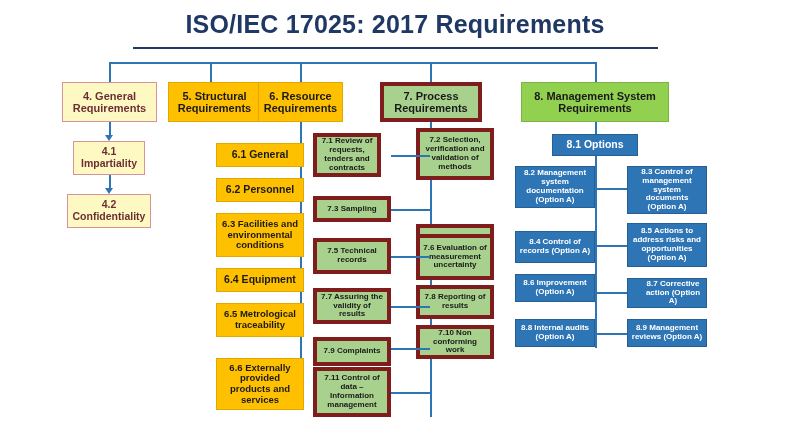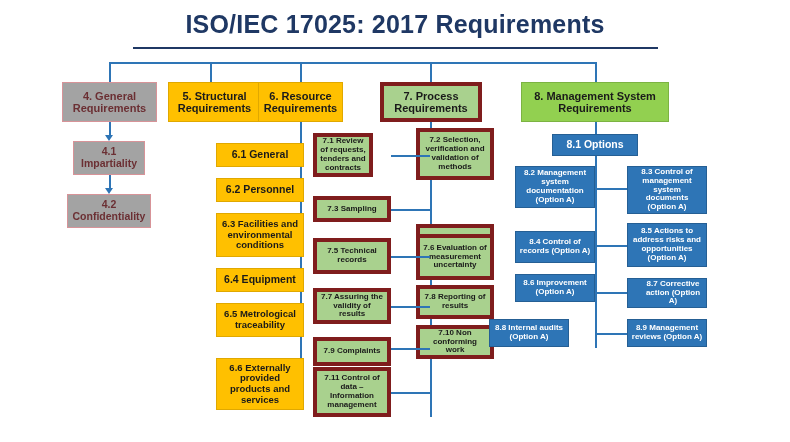--- a/index.html
+++ b/index.html
@@ -50,21 +50,21 @@
     background: #a9d18e;
     border: 4px solid #7f1d1d;
     color: #1a1a1a;
   }
   .green-dark {
     background: #92d050;
     border: 1px solid #7cb342;
     color: #1a1a1a;
   }
   .pink {
-    background: #a3a3a3;
+    background: #fef9c3;
     border: 1px solid #d79398;
     color: #6b2f33;
   }
   .orange {
     background: #ffc000;
     border: 1px solid #e0a800;
     color: #1a1a1a;
   }
   .blue {
     background: #2e75b6;
@@ -121,21 +121,21 @@
   <div class="node orange lvl2" style="left:216px; top:143px; width:88px; height:24px;">6.1 General</div>
   <div class="node orange lvl2" style="left:216px; top:178px; width:88px; height:24px;">6.2 Personnel</div>
   <div class="node orange lvl3" style="left:216px; top:213px; width:88px; height:44px;">6.3 Facilities and environmental conditions</div>
   <div class="node orange lvl2" style="left:216px; top:268px; width:88px; height:24px;">6.4 Equipment</div>
   <div class="node orange lvl3" style="left:216px; top:303px; width:88px; height:34px;">6.5 Metrological traceability</div>
   <div class="node orange lvl3" style="left:216px; top:358px; width:88px; height:52px;">6.6 Externally provided products and services</div>
 
   <div class="node green lvl1" style="left:380px; top:82px; width:102px; height:40px;">7. Process Requirements</div>
   <div class="conn v" style="left:430px; top:122px; height:295px;"></div>
 
-  <div class="node green lvl4" style="left:313px; top:133px; width:60px; height:44px;">7.1 Review of requests, tenders and contracts</div>
+  <div class="node green lvl4" style="left:313px; top:133px; width:68px; height:44px;">7.1 Review of requests, tenders and contracts</div>
   <div class="node green lvl4" style="left:313px; top:196px; width:78px; height:26px;">7.3 Sampling</div>
   <div class="node green lvl4" style="left:313px; top:238px; width:78px; height:36px;">7.5 Technical records</div>
   <div class="node green lvl4" style="left:313px; top:288px; width:78px; height:36px;">7.7 Assuring the validity of results</div>
   <div class="node green lvl4" style="left:313px; top:337px; width:78px; height:29px;">7.9 Complaints</div>
   <div class="node green lvl4" style="left:313px; top:367px; width:78px; height:50px;">7.11 Control of data – Information management</div>
 
   <div class="node green lvl4" style="left:416px; top:128px; width:78px; height:52px;">7.2 Selection, verification and validation of methods</div>
   <div class="node green lvl4" style="left:416px; top:184px; width:78px; height:46px;margin-top:40px;">7.4 Handling of test or calibration items</div>
   <div class="node green lvl4" style="left:416px; top:234px; width:78px; height:46px;">7.6 Evaluation of measurement uncertainty</div>
   <div class="node green lvl4" style="left:416px; top:285px; width:78px; height:34px;">7.8 Reporting of results</div>
@@ -149,21 +149,21 @@
   <div class="conn h" style="left:391px; top:392px; width:39px;"></div>
 
   <div class="node green-dark lvl1" style="left:521px; top:82px; width:148px; height:40px;">8. Management System Requirements</div>
   <div class="conn v" style="left:595px; top:122px; height:12px;"></div>
   <div class="node blue lvl2" style="left:552px; top:134px; width:86px; height:22px;">8.1 Options</div>
   <div class="conn v" style="left:595px; top:156px; height:192px;"></div>
 
   <div class="node blue lvl4" style="left:515px; top:166px; width:80px; height:42px;">8.2 Management system documentation (Option A)</div>
   <div class="node blue lvl4" style="left:515px; top:231px; width:80px; height:32px;">8.4 Control of records (Option A)</div>
   <div class="node blue lvl4" style="left:515px; top:274px; width:80px; height:28px;">8.6 Improvement (Option A)</div>
-  <div class="node blue lvl4" style="left:489px; top:319px; width:80px; height:28px;">8.8 Internal audits (Option A)</div>
+  <div class="node blue lvl4" style="left:515px; top:319px; width:80px; height:28px;">8.8 Internal audits (Option A)</div>
 
   <div class="node blue lvl4" style="left:627px; top:166px; width:80px; height:48px;">8.3 Control of management system documents (Option A)</div>
   <div class="node blue lvl4" style="left:627px; top:223px; width:80px; height:44px;">8.5 Actions to address  risks and opportunities (Option A)</div>
   <div class="node blue lvl4" style="left:627px; top:278px; width:80px; height:30px;padding-left:15px;">8.7 Corrective action (Option A)</div>
   <div class="node blue lvl4" style="left:627px; top:319px; width:80px; height:28px;">8.9 Management reviews (Option A)</div>
 
   <div class="conn h" style="left:595px; top:188px; width:32px;"></div>
   <div class="conn h" style="left:595px; top:245px; width:32px;"></div>
   <div class="conn h" style="left:595px; top:292px; width:32px;"></div>
   <div class="conn h" style="left:595px; top:333px; width:32px;"></div>

